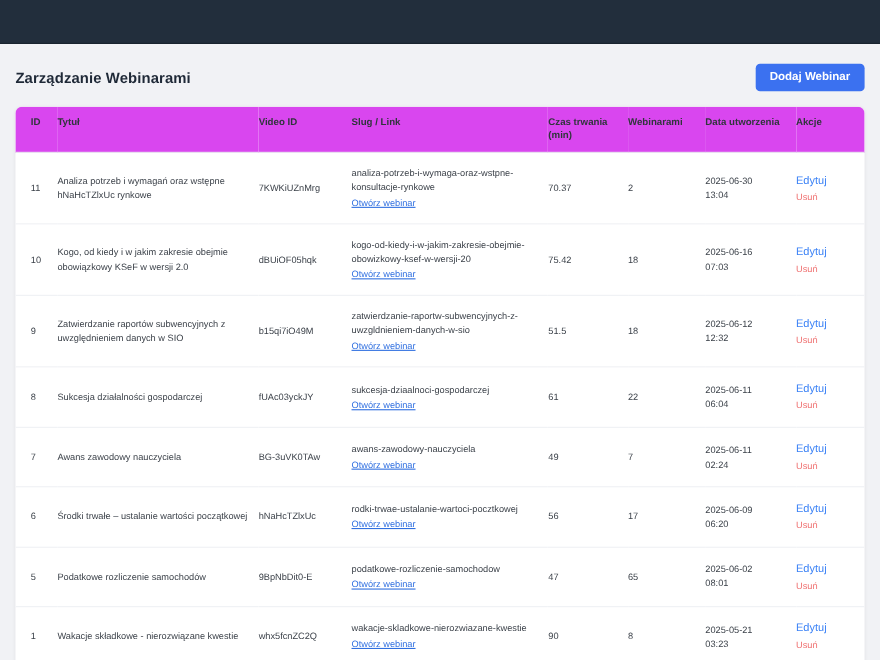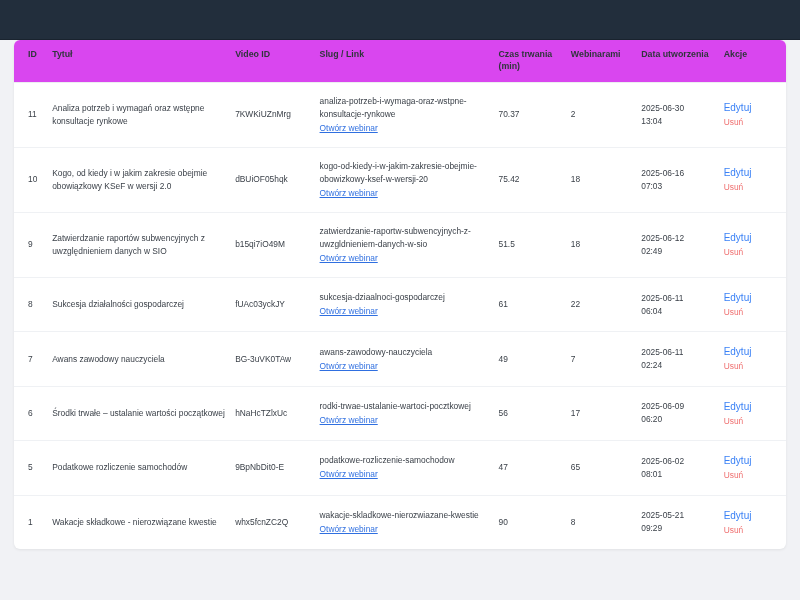--- a/index.html
+++ b/index.html
@@ -108,39 +108,43 @@
   }
   .date-line { display: block; }
 </style>
 </head>
 <body>
 
 <div id="topbar"></div>
 
 <div id="page">
 
+  <div id="page-header">
+    <div id="page-title">Zarządzanie Webinarami</div>
+    <button id="add-btn">Dodaj Webinar</button>
+  </div>
 
   <div id="card">
     <table>
       <thead>
         <tr>
           <th class="c-id">ID</th>
           <th class="c-title">Tytuł</th>
           <th class="c-vid">Video ID</th>
           <th class="c-slug">Slug / Link</th>
           <th class="c-dur">Czas trwania (min)</th>
           <th class="c-part">Webinarami</th>
           <th class="c-date">Data utworzenia</th>
           <th class="c-act">Akcje</th>
         </tr>
       </thead>
       <tbody id="tbody">
           <tr>
             <td class="c-id">11</td>
-            <td class="c-title">Analiza potrzeb i wymagań oraz wstępne konsultacje rynkowe</td>
+            <td class="c-title">Analiza potrzeb i wymagań oraz wstępne hNaHcTZlxUc rynkowe</td>
             <td class="c-vid">7KWKiUZnMrg</td>
             <td class="c-slug"><span class="slug-text">analiza-potrzeb-i-wymaga-oraz-wstpne-konsultacje-rynkowe</span><a class="slug-link">Otwórz webinar</a></td>
             <td class="c-dur">70.37</td>
             <td class="c-part">2</td>
             <td class="c-date">
               <span class="date-line">2025-06-30</span>
               <span class="date-line">13:04</span>
             </td>
             <td class="c-act">
               <a class="act-edit">Edytuj</a>
@@ -165,21 +169,21 @@
           </tr>
           <tr>
             <td class="c-id">9</td>
             <td class="c-title">Zatwierdzanie raportów subwencyjnych z uwzględnieniem danych w SIO</td>
             <td class="c-vid">b15qi7iO49M</td>
             <td class="c-slug"><span class="slug-text">zatwierdzanie-raportw-subwencyjnych-z-uwzgldnieniem-danych-w-sio</span><a class="slug-link">Otwórz webinar</a></td>
             <td class="c-dur">51.5</td>
             <td class="c-part">18</td>
             <td class="c-date">
               <span class="date-line">2025-06-12</span>
-              <span class="date-line">02:49</span>
+              <span class="date-line">12:32</span>
             </td>
             <td class="c-act">
               <a class="act-edit">Edytuj</a>
               <a class="act-del">Usuń</a>
             </td>
           </tr>
           <tr>
             <td class="c-id">8</td>
             <td class="c-title">Sukcesja działalności gospodarczej</td>
             <td class="c-vid">fUAc03yckJY</td>
@@ -245,21 +249,21 @@
           </tr>
           <tr>
             <td class="c-id">1</td>
             <td class="c-title">Wakacje składkowe - nierozwiązane kwestie</td>
             <td class="c-vid">whx5fcnZC2Q</td>
             <td class="c-slug"><span class="slug-text">wakacje-skladkowe-nierozwiazane-kwestie</span><a class="slug-link">Otwórz webinar</a></td>
             <td class="c-dur">90</td>
             <td class="c-part">8</td>
             <td class="c-date">
               <span class="date-line">2025-05-21</span>
-              <span class="date-line">09:29</span>
+              <span class="date-line">03:23</span>
             </td>
             <td class="c-act">
               <a class="act-edit">Edytuj</a>
               <a class="act-del">Usuń</a>
             </td>
           </tr>
         </tbody>
     </table>
   </div>
 

